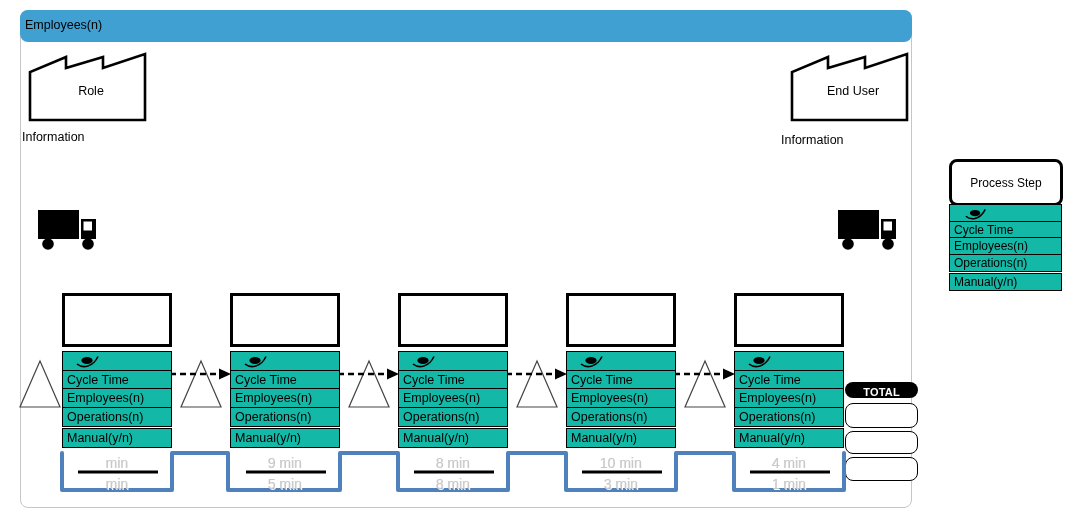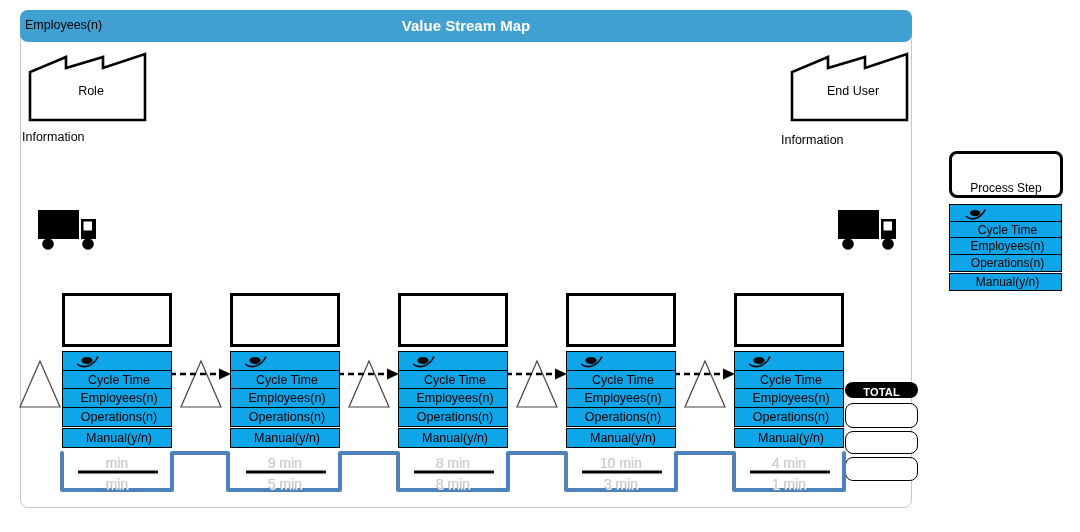--- a/index.html
+++ b/index.html
@@ -15,28 +15,28 @@
   .hdr-title { position:absolute; left:0; top:7px; width:100%; text-align:center; font-size:15px; font-weight:bold; color:#ffffff; }
 
   
   .factory-label { font-size:12.5px; color:#000; text-align:center; }
 
   .info-label { font-size:12.5px; color:#000; }
 
   
   .step-col { width:110px; }
   .step-box { width:110px; height:54px; border:3px solid #000; background:#fff; margin-bottom:4px; }
-  .attr-row { width:110px; height:20px; border:1.5px solid #000; margin-top:-1.5px; background:#0ea5e9;
-              font-size:12.5px; line-height:17px; padding:1px 0 0 4px; color:#000; white-space:nowrap; overflow:hidden;text-align:center; }
+  .attr-row { width:110px; height:20px; border:1.5px solid #000; margin-top:-1.5px; background:#14b8a6;
+              font-size:12.5px; line-height:17px; padding:1px 0 0 4px; color:#000; white-space:nowrap; overflow:hidden; }
   .eye-row { margin-top:0; padding-top:2px; }
   .manual-row { margin-top:1px; }
 
   
-  .legend-box { left:949px; top:151px; width:114px; height:47px; border:3px solid #000; background:#fff;
-                display:flex; align-items:flex-end; justify-content:center; font-size:12px; color:#000; }
+  .legend-box { left:949px; top:159px; width:114px; height:47px; border:3px solid #000; background:#fff;
+                display:flex; align-items:center; justify-content:center; font-size:12px; color:#000; }
   .legend-table { left:949px; top:204px; width:113px; }
   .legend-table .attr-row { width:113px; height:18px; font-size:12px; line-height:15px; }
 
   
   .total-header { left:845px; top:382px; width:73px; height:16px; background:#000; color:#fff;
                   font-size:11px; font-weight:bold; text-align:center; line-height:21px; letter-spacing:0.2px; }
   .total-cell { left:845px; width:73px; border:1.5px solid #000; background:#fff; }
 
   
   .tl-label { width:100px; text-align:center; font-size:14px; color:#c9c9c9;
@@ -44,21 +44,20 @@
 
   svg { display:block; }
 </style>
 </head>
 <body>
 
 <div class="abs vsm-canvas"></div>
 
 <div class="abs vsm-header">
   <div class="hdr-left">Employees(n)</div>
-  <div class="hdr-title">Value Stream Map</div>
 </div>
 
 <div class="abs" style="left:26px; top:50px; width:125px; height:74px;">
   <svg width="125" height="74" viewBox="0 0 125 74">
     <polygon points="4,70 4,22 40,7 40,18 77,7 77,18 119,4 119,70" fill="#ffffff" stroke="#000000" stroke-width="2.6"></polygon>
   </svg>
   <div class="abs factory-label" style="left:20px; top:34px; width:90px;">Role</div>
 </div>
 <div class="abs info-label" style="left:22px; top:130px;">Information</div>
 

